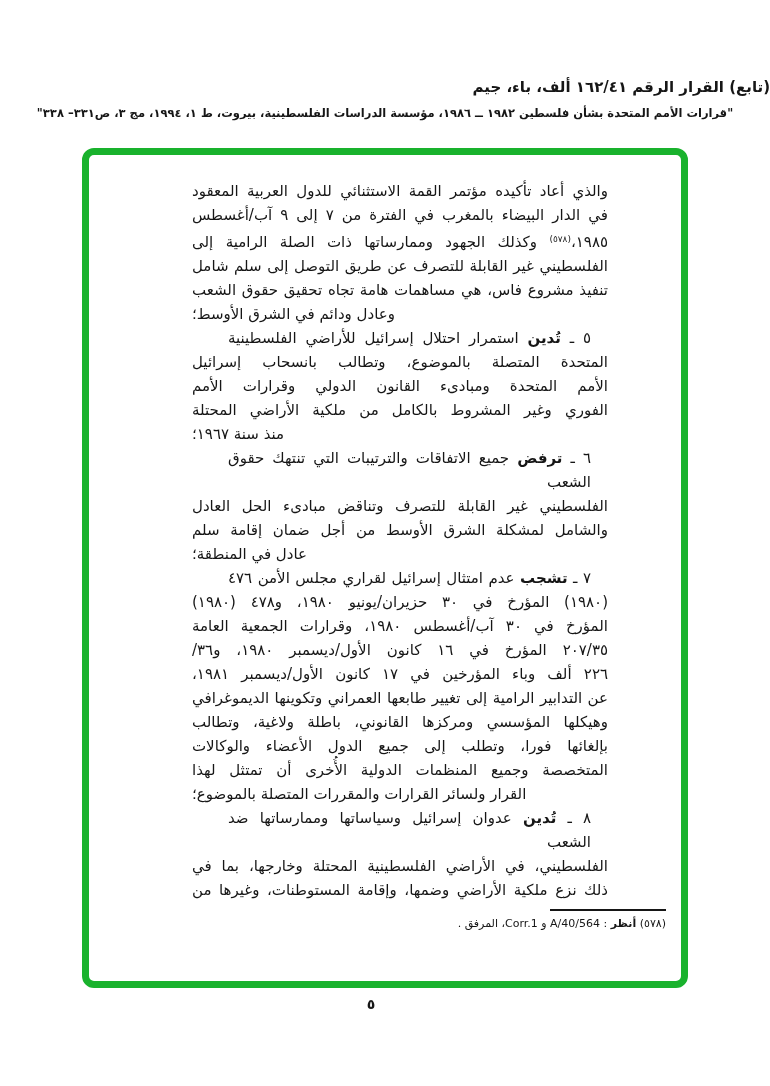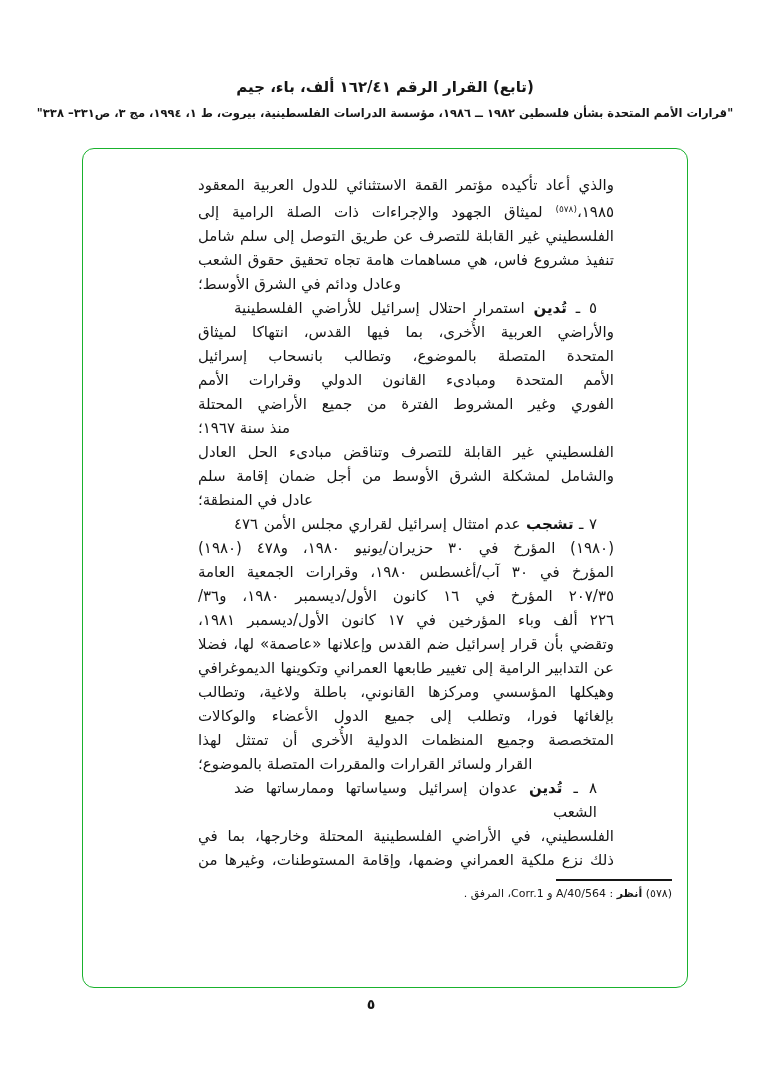--- a/index.html
+++ b/index.html
@@ -1,30 +1,30 @@
 <!DOCTYPE html>
 <html lang="ar"><head>
 <meta charset="utf-8">
 <style>
   html,body{margin:0;padding:0;}
   body{
     width:770px;height:1086px;background:#ffffff;position:relative;
     font-family:"DejaVu Sans", sans-serif;color:#161616;overflow:hidden;
   }
   .header-title{
-    position:absolute;top:78px;left:0;right:0;text-align:center;
+    position:absolute;top:78px;left:0;right:0;
     direction:rtl;font-weight:bold;font-size:15px;letter-spacing:0;
   }
   .header-source{
     position:absolute;top:106px;left:0;right:0;text-align:center;
     direction:rtl;font-weight:bold;font-size:11.5px;
   }
   .green-box{
     position:absolute;left:82px;top:148px;width:606px;height:840px;
-    box-sizing:border-box;border:1px solid #1d4ed8;border-radius:12px;
+    box-sizing:border-box;border:7px solid #1d4ed8;border-radius:12px;
     direction:rtl;background:#ffffff;
   }
   .text-col{
     width:416px;margin:24px 73px 0 0;
     font-size:15px;line-height:24px;
   }
   .para{margin:0;}
   .line{
     text-align:justify;text-align-last:justify;
   }
@@ -51,55 +51,55 @@
 <body>
 
 <div class="header-title">(تابع) القرار الرقم ٤١‏/‏١٦٢ ألف، باء، جيم</div>
 
 <div class="header-source">"قرارات الأمم المتحدة بشأن فلسطين ١٩٨٢ ــ ١٩٨٦، مؤسسة الدراسات الفلسطينية، بيروت، ط ١، ١٩٩٤، مج ٣، ص٣٣١– ٣٣٨"</div>
 
 <div class="green-box" style="border-color: rgb(25, 178, 45);">
   <div class="text-col">
       <div class="para">
         <div class="line"><span>والذي أعاد تأكيده مؤتمر القمة الاستثنائي للدول العربية المعقود</span></div>
-        <div class="line"><span>١٩٨٥،</span><span class="sup">(٥٧٨)</span><span> لميثاق الجهود والإجراءات ذات الصلة الرامية إلى</span></div>
+        <div class="line"><span>في الدار البيضاء بالمغرب في الفترة من ٧ إلى ٩ آب/أغسطس</span></div>
+        <div class="line"><span>١٩٨٥،</span><span class="sup">(٥٧٨)</span><span> وكذلك الجهود وممارساتها ذات الصلة الرامية إلى</span></div>
         <div class="line"><span>الفلسطيني غير القابلة للتصرف عن طريق التوصل إلى سلم شامل</span></div>
         <div class="line"><span>تنفيذ مشروع فاس، هي مساهمات هامة تجاه تحقيق حقوق الشعب</span></div>
         <div class="line last"><span>وعادل ودائم في الشرق الأوسط؛</span></div>
       </div>
       <div class="para">
         <div class="line indent"><span>٥ ـ </span><span class="b">تُدين</span><span> استمرار احتلال إسرائيل للأراضي الفلسطينية</span></div>
-        <div class="line"><span>والأراضي العربية الأُخرى، بما فيها القدس، انتهاكا لميثاق</span></div>
         <div class="line"><span>المتحدة المتصلة بالموضوع، وتطالب بانسحاب إسرائيل</span></div>
         <div class="line"><span>الأمم المتحدة ومبادىء القانون الدولي وقرارات الأمم</span></div>
-        <div class="line"><span>الفوري وغير المشروط الفترة من جميع الأراضي المحتلة</span></div>
+        <div class="line"><span>الفوري وغير المشروط بالكامل من ملكية الأراضي المحتلة</span></div>
         <div class="line last"><span>منذ سنة ١٩٦٧؛</span></div>
       </div>
       <div class="para">
+        <div class="line indent"><span>٦ ـ </span><span class="b">ترفض</span><span> جميع الاتفاقات والترتيبات التي تنتهك حقوق الشعب</span></div>
         <div class="line"><span>الفلسطيني غير القابلة للتصرف وتناقض مبادىء الحل العادل</span></div>
         <div class="line"><span>والشامل لمشكلة الشرق الأوسط من أجل ضمان إقامة سلم</span></div>
         <div class="line last"><span>عادل في المنطقة؛</span></div>
       </div>
       <div class="para">
         <div class="line indent"><span>٧ ـ </span><span class="b">تشجب</span><span> عدم امتثال إسرائيل لقراري مجلس الأمن ٤٧٦</span></div>
         <div class="line"><span>(١٩٨٠) المؤرخ في ٣٠ حزيران/يونيو ١٩٨٠، و٤٧٨ (١٩٨٠)</span></div>
         <div class="line"><span>المؤرخ في ٣٠ آب/أغسطس ١٩٨٠، وقرارات الجمعية العامة</span></div>
         <div class="line"><span>٣٥‏/‏٢٠٧ المؤرخ في ١٦ كانون الأول/ديسمبر ١٩٨٠، و٣٦/</span></div>
         <div class="line"><span>٢٢٦ ألف وباء المؤرخين في ١٧ كانون الأول/ديسمبر ١٩٨١،</span></div>
-        <div class="line"><span>وتقضي بأن قرار إسرائيل ضم القدس وإعلانها «عاصمة» لها، فضلا</span></div>
         <div class="line"><span>عن التدابير الرامية إلى تغيير طابعها العمراني وتكوينها الديموغرافي</span></div>
         <div class="line"><span>وهيكلها المؤسسي ومركزها القانوني، باطلة ولاغية، وتطالب</span></div>
         <div class="line"><span>بإلغائها فورا، وتطلب إلى جميع الدول الأعضاء والوكالات</span></div>
         <div class="line"><span>المتخصصة وجميع المنظمات الدولية الأُخرى أن تمتثل لهذا</span></div>
         <div class="line last"><span>القرار ولسائر القرارات والمقررات المتصلة بالموضوع؛</span></div>
       </div>
       <div class="para">
         <div class="line indent"><span>٨ ـ </span><span class="b">تُدين</span><span> عدوان إسرائيل وسياساتها وممارساتها ضد الشعب</span></div>
         <div class="line"><span>الفلسطيني، في الأراضي الفلسطينية المحتلة وخارجها، بما في</span></div>
-        <div class="line"><span>ذلك نزع ملكية العمراني وضمها، وإقامة المستوطنات، وغيرها من</span></div>
+        <div class="line"><span>ذلك نزع ملكية الأراضي وضمها، وإقامة المستوطنات، وغيرها من</span></div>
       </div>
     </div>
   <div class="footnote">
     <hr class="fn-rule">
     <div class="fn-text"><span>(٥٧٨) </span><span class="b">أنظر</span><span> : </span><span>A/40/564</span><span> و </span><span>Corr.1</span><span>، المرفق .</span></div>
   </div>
 </div>
 
 <div class="page-num">٥</div>
 

